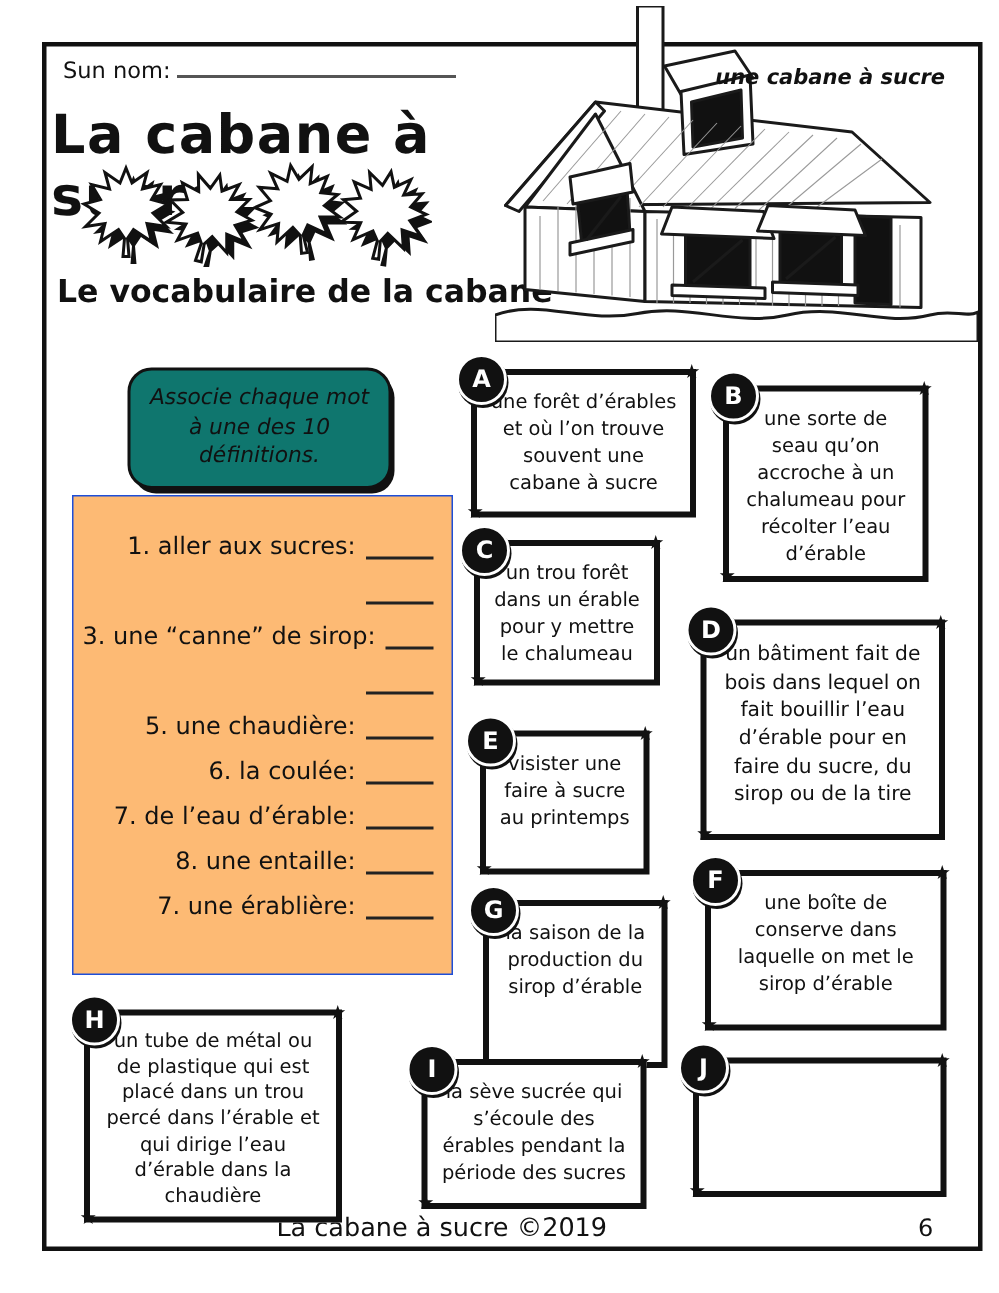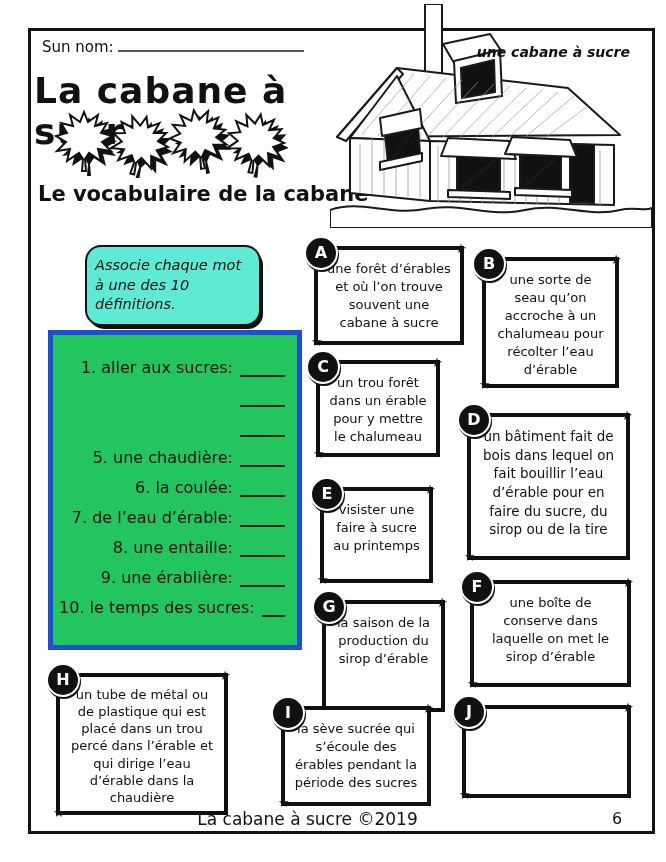--- a/index.html
+++ b/index.html
@@ -12,26 +12,26 @@
   .name-line{display:inline-block;width:186px;border-bottom:2px solid #555;height:14px;margin-left:4px;}
   .photo-caption{position:absolute;left:470px;top:44px;width:160px;text-align:right;
        font-style:italic;font-size:14px;z-index:5;font-weight:bold;}
   .page-title{position:absolute;left:34px;top:70px;width:292px;
        font-size:36px;font-weight:bold;letter-spacing:1px;}
   .subtitle{position:absolute;left:38px;top:182px;font-size:21px;font-weight:bold;}
   .leaves{position:absolute;left:52px;top:104px;z-index:2;}
   .shack{position:absolute;left:330px;top:4px;z-index:3;pointer-events:none;}
   
   .instruction{position:absolute;left:85px;top:245px;width:176px;box-sizing:border-box;
-       border:2.5px solid #111;border-radius:16px;background:#5eead4;
-       padding:9px 8px;text-align:left;font-style:italic;font-size:14.5px;line-height:1.35;
+       border:2.5px solid #111;border-radius:16px;background:#0f766e;
+       padding:9px 8px;text-align:center;font-style:italic;font-size:14.5px;line-height:1.35;
        box-shadow:3px 4px 0 -1px #111;}
   
   .word-box{position:absolute;left:48px;top:330px;width:254px;height:320px;box-sizing:border-box;
-       border:5px solid #1d4ed8;background:#22c55e;padding:12px 12px 0 6px;}
+       border:1px solid #1d4ed8;background:#fdba74;padding:12px 12px 0 6px;}
   .word-row{display:flex;justify-content:flex-end;align-items:flex-end;height:30px;}
   .word-term{font-size:16px;white-space:nowrap;}
   .answer-blank{display:inline-block;width:45px;height:16px;border-bottom:2px solid #222;margin-left:7px;}
   
   .def{position:absolute;box-sizing:border-box;border:4px solid #111;background:#fff;
        text-align:center;font-size:13px;line-height:1.38;padding:10px 7px 5px;z-index:4;}
   .def::before{content:"★";position:absolute;top:-10px;right:-7px;font-size:13px;color:#111;}
   .def::after{content:"★";position:absolute;bottom:-10px;left:-7px;font-size:13px;color:#111;}
   .badge{position:absolute;top:-14px;left:-14px;width:30px;height:30px;border-radius:50%;
        background:#111;color:#fff;border:2px solid #fff;box-shadow:1px 2px 0 #111;
@@ -40,21 +40,21 @@
   .def-b{left:482px;top:257px;width:137px;min-height:120px;}
   .def-c{left:316px;top:360px;width:124px;min-height:97px;}
   .def-d{left:467px;top:413px;width:163px;min-height:147px;font-size:13.5px;}
   .def-e{left:320px;top:487px;width:113px;min-height:96px;}
   .def-f{left:470px;top:580px;width:161px;min-height:107px;}
   .def-g{left:322px;top:600px;width:123px;min-height:112px;}
   .def-h{left:56px;top:673px;width:172px;min-height:137px;line-height:1.32;padding-top:9px;}
   .def-i{left:281px;top:706px;width:150px;min-height:100px;}
   .def-j{left:462px;top:705px;width:169px;min-height:93px;}
   
-  .footer-credit{position:absolute;left:28px;top:809px;width:559px;text-align:center;font-size:17px;}
+  .footer-credit{position:absolute;left:15px;top:809px;width:559px;text-align:center;font-size:17px;}
   .page-number{position:absolute;left:612px;top:809px;font-size:16px;}
 </style>
 </head>
 <body>
 
 <div class="page-frame"></div>
 
 <svg class="shack" width="322" height="224" viewBox="0 0 322 224">
   <g stroke="#1a1a1a" stroke-width="2" fill="#fff" stroke-linejoin="round">
     <rect x="95" y="0" width="17" height="78"></rect>
@@ -144,44 +144,44 @@
 
 <div class="word-box">
   <div class="word-row">
       <span class="word-term">1. aller aux sucres:</span>
       <span class="answer-blank"></span>
     </div>
   <div class="word-row">
       <span class="answer-blank"></span>
     </div>
   <div class="word-row">
+      <span class="word-term">3. une “canne” de sirop:</span>
+      <span class="answer-blank"></span>
+    </div>
+  <div class="word-row">
       <span class="answer-blank"></span>
     </div>
   <div class="word-row">
       <span class="word-term">5. une chaudière:</span>
       <span class="answer-blank"></span>
     </div>
   <div class="word-row">
       <span class="word-term">6. la coulée:</span>
       <span class="answer-blank"></span>
     </div>
   <div class="word-row">
       <span class="word-term">7. de l’eau d’érable:</span>
       <span class="answer-blank"></span>
     </div>
   <div class="word-row">
       <span class="word-term">8. une entaille:</span>
       <span class="answer-blank"></span>
     </div>
   <div class="word-row">
-      <span class="word-term">9. une érablière:</span>
-      <span class="answer-blank"></span>
-    </div>
-  <div class="word-row">
-      <span class="word-term">10. le temps des sucres:</span>
+      <span class="word-term">7. une érablière:</span>
       <span class="answer-blank"></span>
     </div>
 </div>
 
 <div class="def def-a">
   <span class="badge">A</span>
   <span>une forêt d’érables et où l’on trouve souvent une cabane à sucre</span>
 </div>
 <div class="def def-b">
   <span class="badge">B</span>

